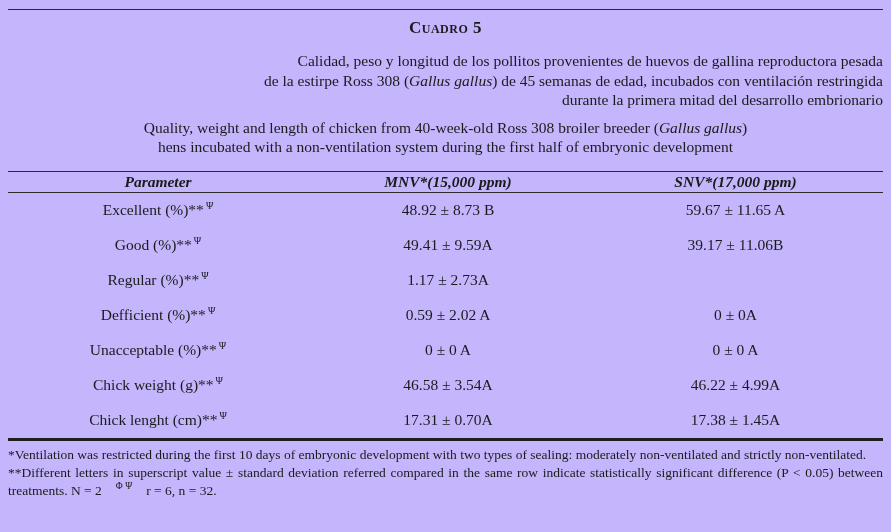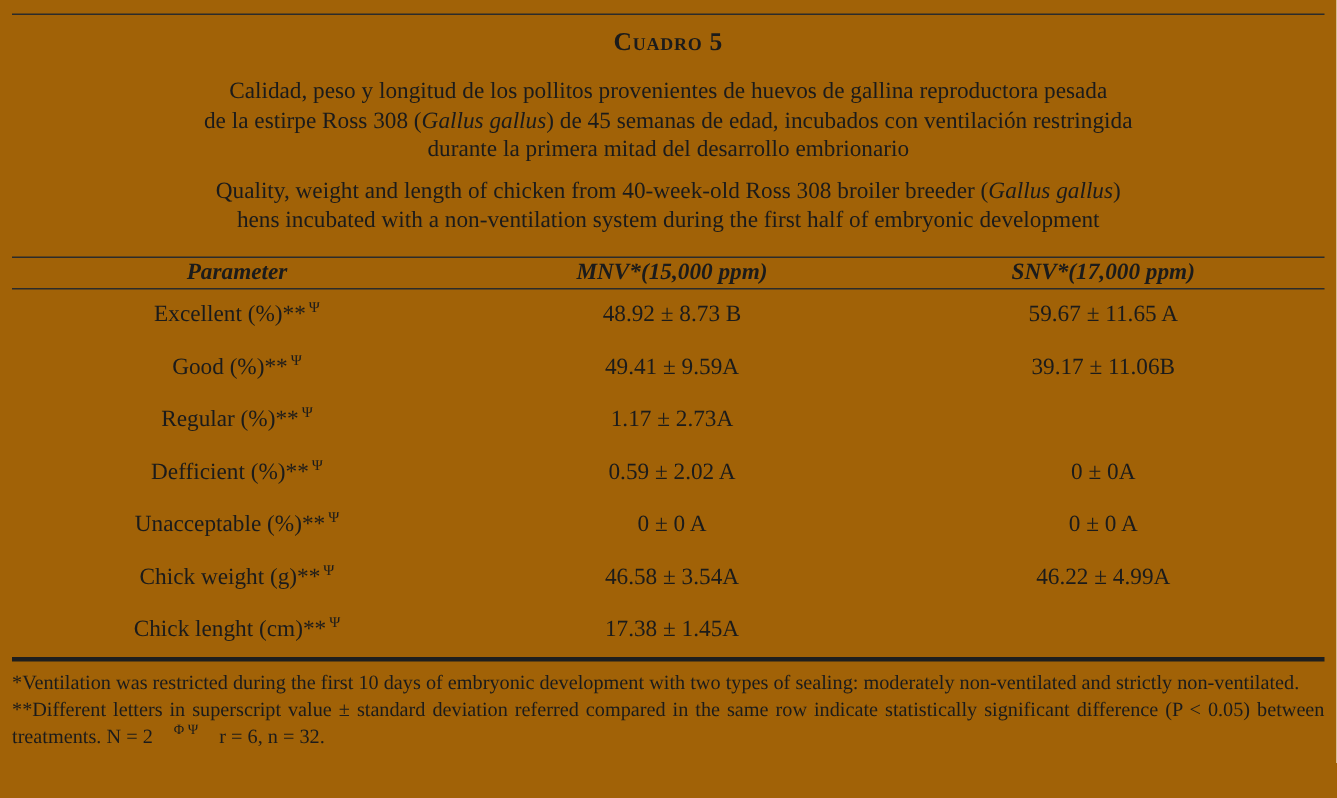--- a/index.html
+++ b/index.html
@@ -1,41 +1,41 @@
 <!DOCTYPE html>
 <html><head>
 <meta charset="utf-8">
 <style>
   * { margin: 0; padding: 0; box-sizing: border-box; }
   html, body { background: #ffffff; }
   .page {
     width: 891px;
     height: 532px;
-    background: #a16207;
+    background: #c4b5fd;
     color: #1b1b1b;
     font-family: "Liberation Serif", "DejaVu Serif", serif;
     padding: 0 8px;
     overflow: hidden;
   }
   .rule { border: none; border-top: 1.5px solid #2b2b2b; width: 100%; }
   .rule-top { margin-top: 9px; }
   .rule-head-top { margin-top: 14px; }
   .rule-thick { border-top: 3px solid #1e1e1e; }
 
   .table-label {
     margin-top: 8px;
     text-align: center;
     font-weight: bold;
     font-variant: small-caps;
     font-size: 17px;
     letter-spacing: 0.5px;
   }
   .title-es {
     margin-top: 13px;
-    text-align: center;
+    text-align: right;
     font-size: 15.5px;
     line-height: 19.5px;
   }
   .title-en {
     margin-top: 8px;
     text-align: center;
     font-size: 15.5px;
     line-height: 19.5px;
   }
   .italic { font-style: italic; }
@@ -131,20 +131,21 @@
       <div>0 ± 0 A</div>
       <div>0 ± 0 A</div>
     </div>
     <div class="grid-row data-row">
       <div><span>Chick weight (g)**</span><sup>Ψ</sup></div>
       <div>46.58 ± 3.54A</div>
       <div>46.22 ± 4.99A</div>
     </div>
     <div class="grid-row data-row">
       <div><span>Chick lenght (cm)**</span><sup>Ψ</sup></div>
+      <div>17.31 ± 0.70A</div>
       <div>17.38 ± 1.45A</div>
     </div>
   </div>
 
   <hr class="rule rule-thick">
 
   <div class="footnotes">
     <div>*Ventilation was restricted during the first 10 days of embryonic development with two types of sealing: moderately non-ventilated and strictly non-ventilated.</div>
     <div><span>**Different letters in superscript value ± standard deviation referred compared in the same row indicate statistically significant difference (P &lt; 0.05) between treatments. N = 2</span><sup>Φ Ψ</sup><span>r = 6, n = 32.</span></div>
   </div>

